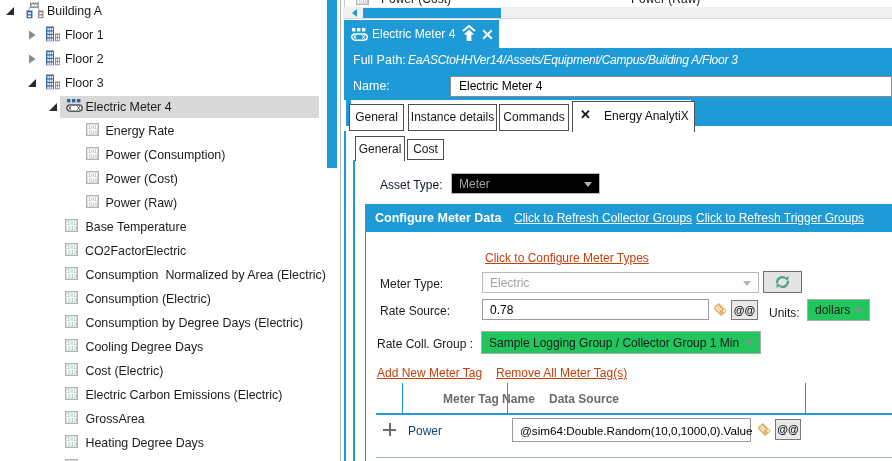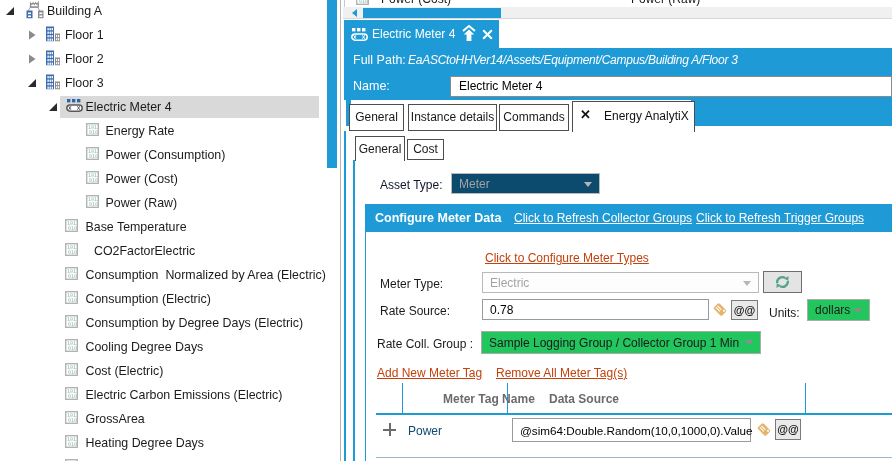--- a/index.html
+++ b/index.html
@@ -61,21 +61,21 @@
   #outer-page-border { left:3px; top:131px; width:2px; height:330px; background:#1e9ad6; }
   #inner-page-border { left:12px; top:160px; width:2px; height:301px; background:#1e9ad6; }
 
   
   .itab { position:absolute; background:#fff; border:1px solid #4d4d4d; font-size:12px; text-align:center; }
   #inner-tab-general { left:14px; top:136px; width:50px; height:25px; border-bottom:none; line-height:24px; }
   #inner-tab-cost { left:66px; top:139px; width:37px; height:21px; line-height:19px; }
 
   
   #asset-type-label { left:39px; top:178px; font-size:12px; color:#0f172a; }
-  #asset-type-combo { left:110px; top:173px; width:149px; height:21px; background:#0c4a6e; border:1px solid #b9b9b9; }
+  #asset-type-combo { left:110px; top:173px; width:149px; height:21px; background:#000000; border:1px solid #b9b9b9; }
   #asset-type-combo .val { position:absolute; left:7px; top:3px; color:#a3a3a3; font-size:12px; }
 
   .combo-arrow { position:absolute; right:7px; top:8px; width:0; height:0;
       border-left:4px solid transparent; border-right:4px solid transparent; border-top:5px solid #8d8d8d; }
   .combo-arrow.dis { border-top-color:#b5b5b5; }
 
   
   #meter-group-border { left:24px; top:204px; width:1px; height:257px; background:#1e9ad6; }
   #meter-header { left:24px; top:204px; width:527px; height:28px; background:#1e9ad6; color:#fff; }
   #meter-header .ttl { position:absolute; left:10px; top:7px; font-weight:bold; font-size:12.5px; }
@@ -309,21 +309,21 @@
     </svg></span>
       <span class="tree-label" style="left:85.5px">Base Temperature</span>
     </div>
     <div class="tree-row" style="top: 238.5px;">
       <span class="tree-ico" style="left:65px">
     <svg width="13" height="13" viewBox="0 0 13 13">
       <rect x="0.7" y="0.7" width="11.6" height="11.6" fill="#fff" stroke="#b3b3b3" stroke-width="1.4"></rect>
       <text x="2.1" y="6.4" font-size="5" fill="#8fb8a8" font-family="DejaVu Sans Mono, monospace">1011</text>
       <text x="2.9" y="11.2" font-size="5" fill="#8fb8a8" font-family="DejaVu Sans Mono, monospace">010</text>
     </svg></span>
-      <span class="tree-label" style="left:94px">CO2FactorElectric</span>
+      <span class="tree-label" style="left:85px">CO2FactorElectric</span>
     </div>
     <div class="tree-row" style="top: 262.5px;">
       <span class="tree-ico" style="left:65px">
     <svg width="13" height="13" viewBox="0 0 13 13">
       <rect x="0.7" y="0.7" width="11.6" height="11.6" fill="#fff" stroke="#b3b3b3" stroke-width="1.4"></rect>
       <text x="2.1" y="6.4" font-size="5" fill="#8fb8a8" font-family="DejaVu Sans Mono, monospace">1011</text>
       <text x="2.9" y="11.2" font-size="5" fill="#8fb8a8" font-family="DejaVu Sans Mono, monospace">010</text>
     </svg></span>
       <span class="tree-label" style="left:85.5px">Consumption  Normalized by Area (Electric)</span>
     </div>

